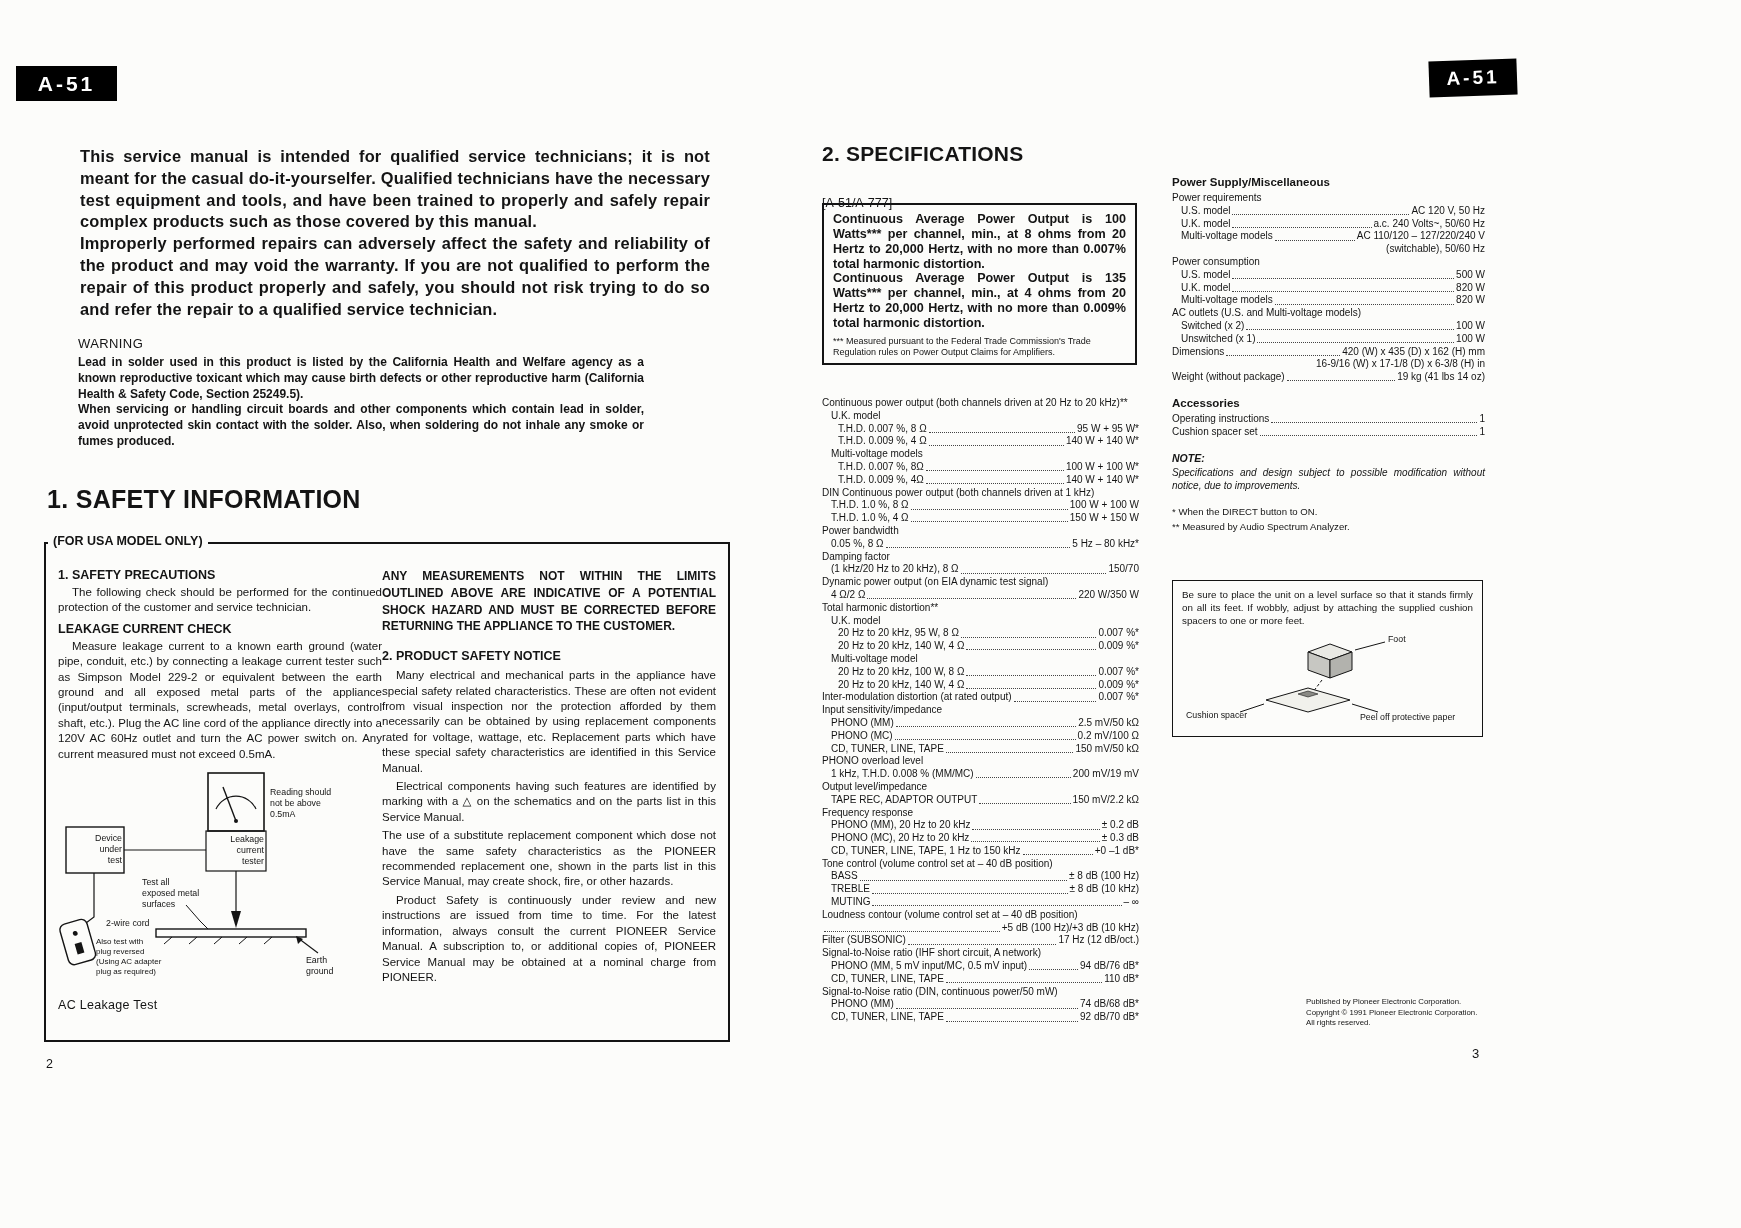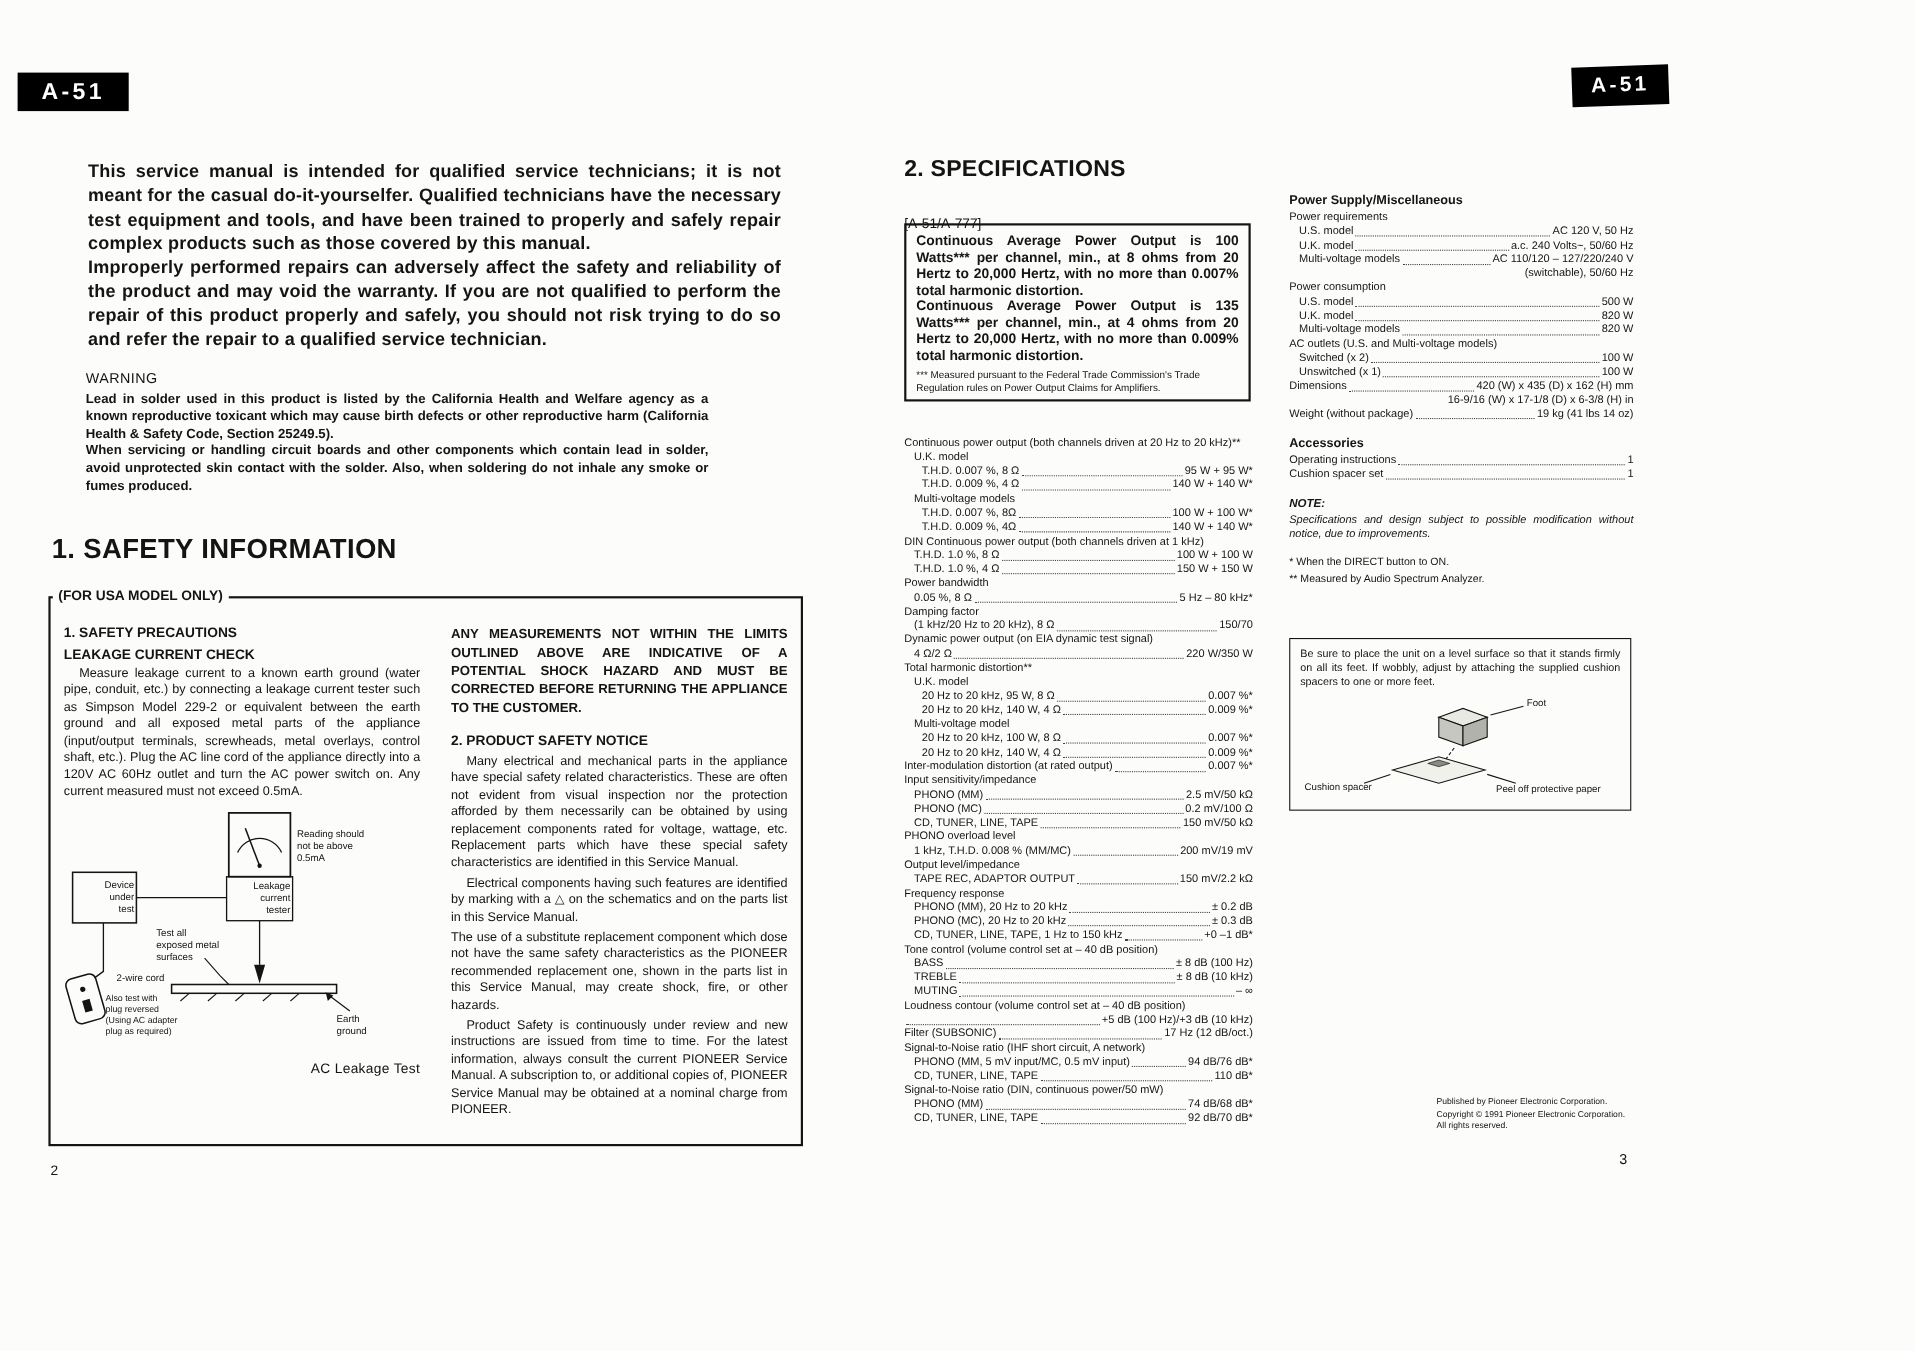--- a/index.html
+++ b/index.html
@@ -11,32 +11,32 @@
   #badge-right{left:1429px;top:60px;width:88px;height:36px;transform:rotate(-2deg);font-size:19px}
 
   
   #intro{left:80px;top:146px;width:630px;font-size:16.4px;font-weight:700;line-height:1.33;text-align:justify;letter-spacing:.2px}
   #warning{left:78px;top:336px;width:566px}
   #warning .wtitle{font-size:13px;letter-spacing:.4px;margin-bottom:4px}
   #warning p{font-size:12px;font-weight:700;line-height:1.32;text-align:justify}
   #sec1-title{left:47px;top:485px;font-size:25px;font-weight:700;letter-spacing:.3px}
   #usa-box{left:44px;top:542px;width:686px;height:500px;border:2px solid #141414;padding:24px 12px 6px 12px}
   #usa-box .box-label{position:absolute;top:-10px;left:2px;background:#fcfcfa;padding:0 5px;font-size:12.5px;font-weight:700}
-  .cols{display:flex;gap:28px;height:100%}
+  .cols{display:flex;height:100%}
   .colL{width:324px;display:flex;flex-direction:column}
   .colR{flex:1}
   .sub-title{font-size:12.5px;font-weight:700;margin-bottom:3px}
   .body-txt{font-size:11.5px;line-height:1.34;text-align:justify;margin-bottom:3px}
   .indent{text-indent:14px}
   .caps{font-size:12px;font-weight:700;line-height:1.4;text-align:justify;margin-bottom:14px}
   .colR .sub-title{margin:4px 0 5px}
   .diagram{position:relative;width:330px;height:224px;margin-top:6px}
   .dlabel{position:absolute;font-size:8.8px;line-height:1.25;white-space:pre-line}
   .dlabel.ctr{text-align:right}
-  .diagram-caption{text-align:right;font-size:12.5px;margin-top:3px;letter-spacing:.3px}
+  .diagram-caption{text-align:left;font-size:12.5px;margin-top:3px;letter-spacing:.3px}
   #pnum2{left:46px;top:1057px;font-size:12.5px}
 
   
   #spec-title{left:822px;top:142px;font-size:21px;font-weight:700;letter-spacing:.2px}
   #spec-model{left:822px;top:196px;font-size:12.5px}
   #power-box{left:822px;top:203px;width:315px;border:2px solid #141414;padding:7px 9px 5px 9px}
   #power-box p.main{font-size:12.6px;font-weight:700;line-height:1.18;text-align:justify}
   #power-box p.fn{font-size:9px;line-height:1.25;margin-top:5px}
   .speclist{font-size:10px}
   #spec-list{left:822px;top:397px;width:317px}
@@ -77,20 +77,21 @@
   <p>When servicing or handling circuit boards and other components which contain lead in solder, avoid unprotected skin contact with the solder. Also, when soldering do not inhale any smoke or fumes produced.</p>
 </div>
 
 <h1 id="sec1-title" class="abs">1. SAFETY INFORMATION</h1>
 
 <div id="usa-box" class="abs">
   <span class="box-label">(FOR USA MODEL ONLY)</span>
   <div class="cols">
     <div class="colL">
       <div class="sub-title">1. SAFETY PRECAUTIONS</div>
+      <p class="body-txt indent">The following check should be performed for the continued protection of the customer and service technician.</p>
       <div class="sub-title" style="margin-top:3px">LEAKAGE CURRENT CHECK</div>
       <p class="body-txt indent">Measure leakage current to a known earth ground (water pipe, conduit, etc.) by connecting a leakage current tester such as Simpson Model 229-2 or equivalent between the earth ground and all exposed metal parts of the appliance (input/output terminals, screwheads, metal overlays, control shaft, etc.). Plug the AC line cord of the appliance directly into a 120V AC 60Hz outlet and turn the AC power switch on. Any current measured must not exceed 0.5mA.</p>
 
       <div class="diagram">
         <svg width="330" height="224" viewBox="0 0 330 224">
 
           <rect x="150" y="2" width="56" height="58" fill="none" stroke="#141414" stroke-width="1.6"></rect>
           <path d="M158 38 A 22 22 0 0 1 198 38" fill="none" stroke="#141414" stroke-width="1.2"></path>
           <line x1="178" y1="50" x2="165" y2="16" stroke="#141414" stroke-width="1.4"></line>
           <circle cx="178" cy="50" r="2" fill="#141414"></circle>

